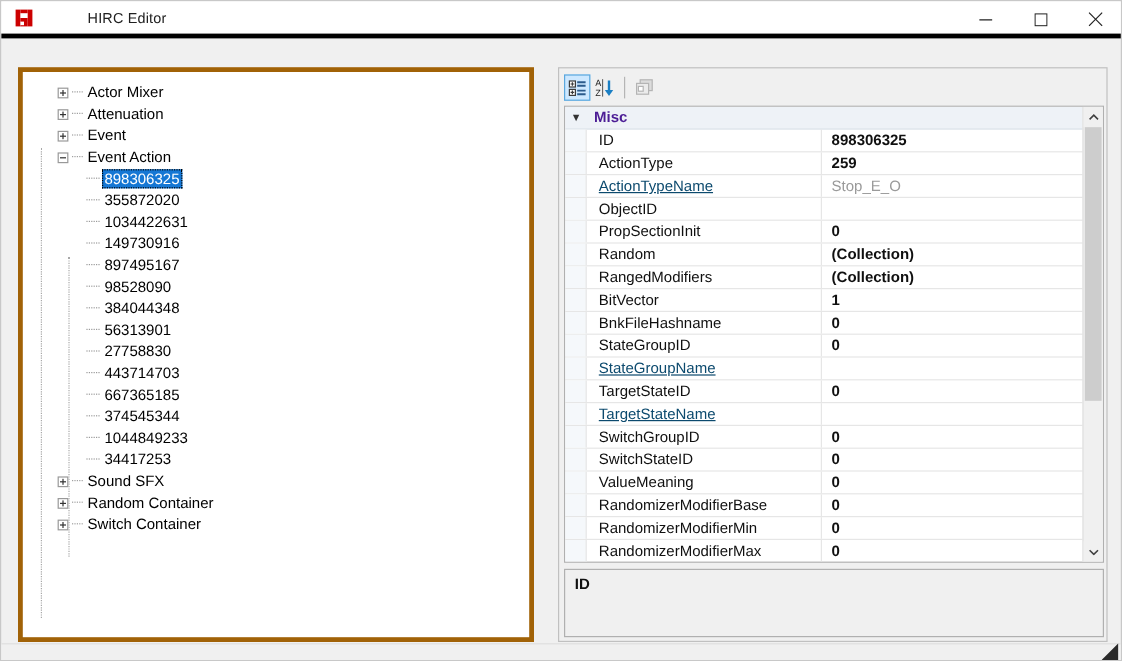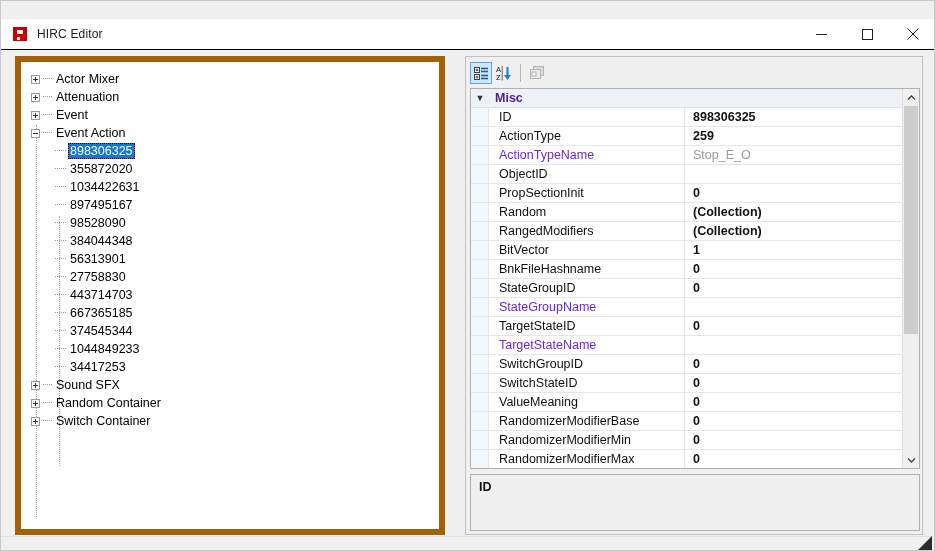--- a/index.html
+++ b/index.html
@@ -18,28 +18,29 @@
     height: 551px;
     background: #f0f0f0;
     border: 1px solid #c8c8c8;
     box-sizing: border-box;
     overflow: hidden;
   }
 
   
   .titlebar {
     position: absolute;
-    left: 0; top: 18px;
+    left: 0; top: 0;
     width: 935px;
     height: 31px;
     background: #ffffff;
-    border-bottom: 1px solid #000000;
-    box-sizing: border-box;
-    display: flex;
-    align-items: center;
+    border-bottom: 4px solid #000000;
+    box-sizing: border-box;
+    display: flex;
+    align-items: center;
+    gap: 36px;
   }
   .title-icon {
     width: 16px;
     height: 16px;
     margin-left: 11px;
     margin-right: 9px;
     position: relative;
     flex: none;
   }
   .title-icon .bar-l,
@@ -94,23 +95,24 @@
   .win-btn svg { display: block; }
 
   
   .tree-panel {
     position: absolute;
     left: 14px;
     top: 55px;
     width: 430px;
     height: 479px;
     background: #ffffff;
-    border: 6px solid #a16207;
+    border: 4px solid #a16207;
     box-sizing: border-box;
     overflow: hidden;
+    padding-left: 19px;
   }
   .tree-inner {
     padding: 8px 0 0 10px;
   }
   .tnode {
     position: relative;
     height: 18px;
     display: flex;
     align-items: center;
     font-size: 12.5px;
@@ -276,21 +278,21 @@
     flex: 1;
     padding-left: 8px;
     box-sizing: border-box;
     color: #101010;
     font-weight: bold;
     height: 18px;
     line-height: 18px;
     overflow: hidden;
     white-space: nowrap;
   }
-  .pg-row.readonly .pname { color: #6d28d9; }
+  .pg-row.readonly .pname { color: #0c4a6e; text-decoration: underline; }
   .pg-row.readonly .pvalue { color: #9a9a9a; font-weight: normal; }
 
   .pg-cat {
     height: 19px;
     display: flex;
     align-items: center;
     background: #eef2f7;
     border-bottom: 1px solid #dde3ea;
     box-sizing: border-box;
     font-size: 12.5px;
@@ -449,20 +451,24 @@
         <div class="tnode child">
           <span class="leafdash"></span>
           <span class="tlabel">355872020</span>
         </div>
         <div class="tnode child">
           <span class="leafdash"></span>
           <span class="tlabel">1034422631</span>
         </div>
         <div class="tnode child">
           <span class="leafdash"></span>
+          <span class="tlabel">149730916</span>
+        </div>
+        <div class="tnode child">
+          <span class="leafdash"></span>
           <span class="tlabel">897495167</span>
         </div>
         <div class="tnode child">
           <span class="leafdash"></span>
           <span class="tlabel">98528090</span>
         </div>
         <div class="tnode child">
           <span class="leafdash"></span>
           <span class="tlabel">384044348</span>
         </div>

